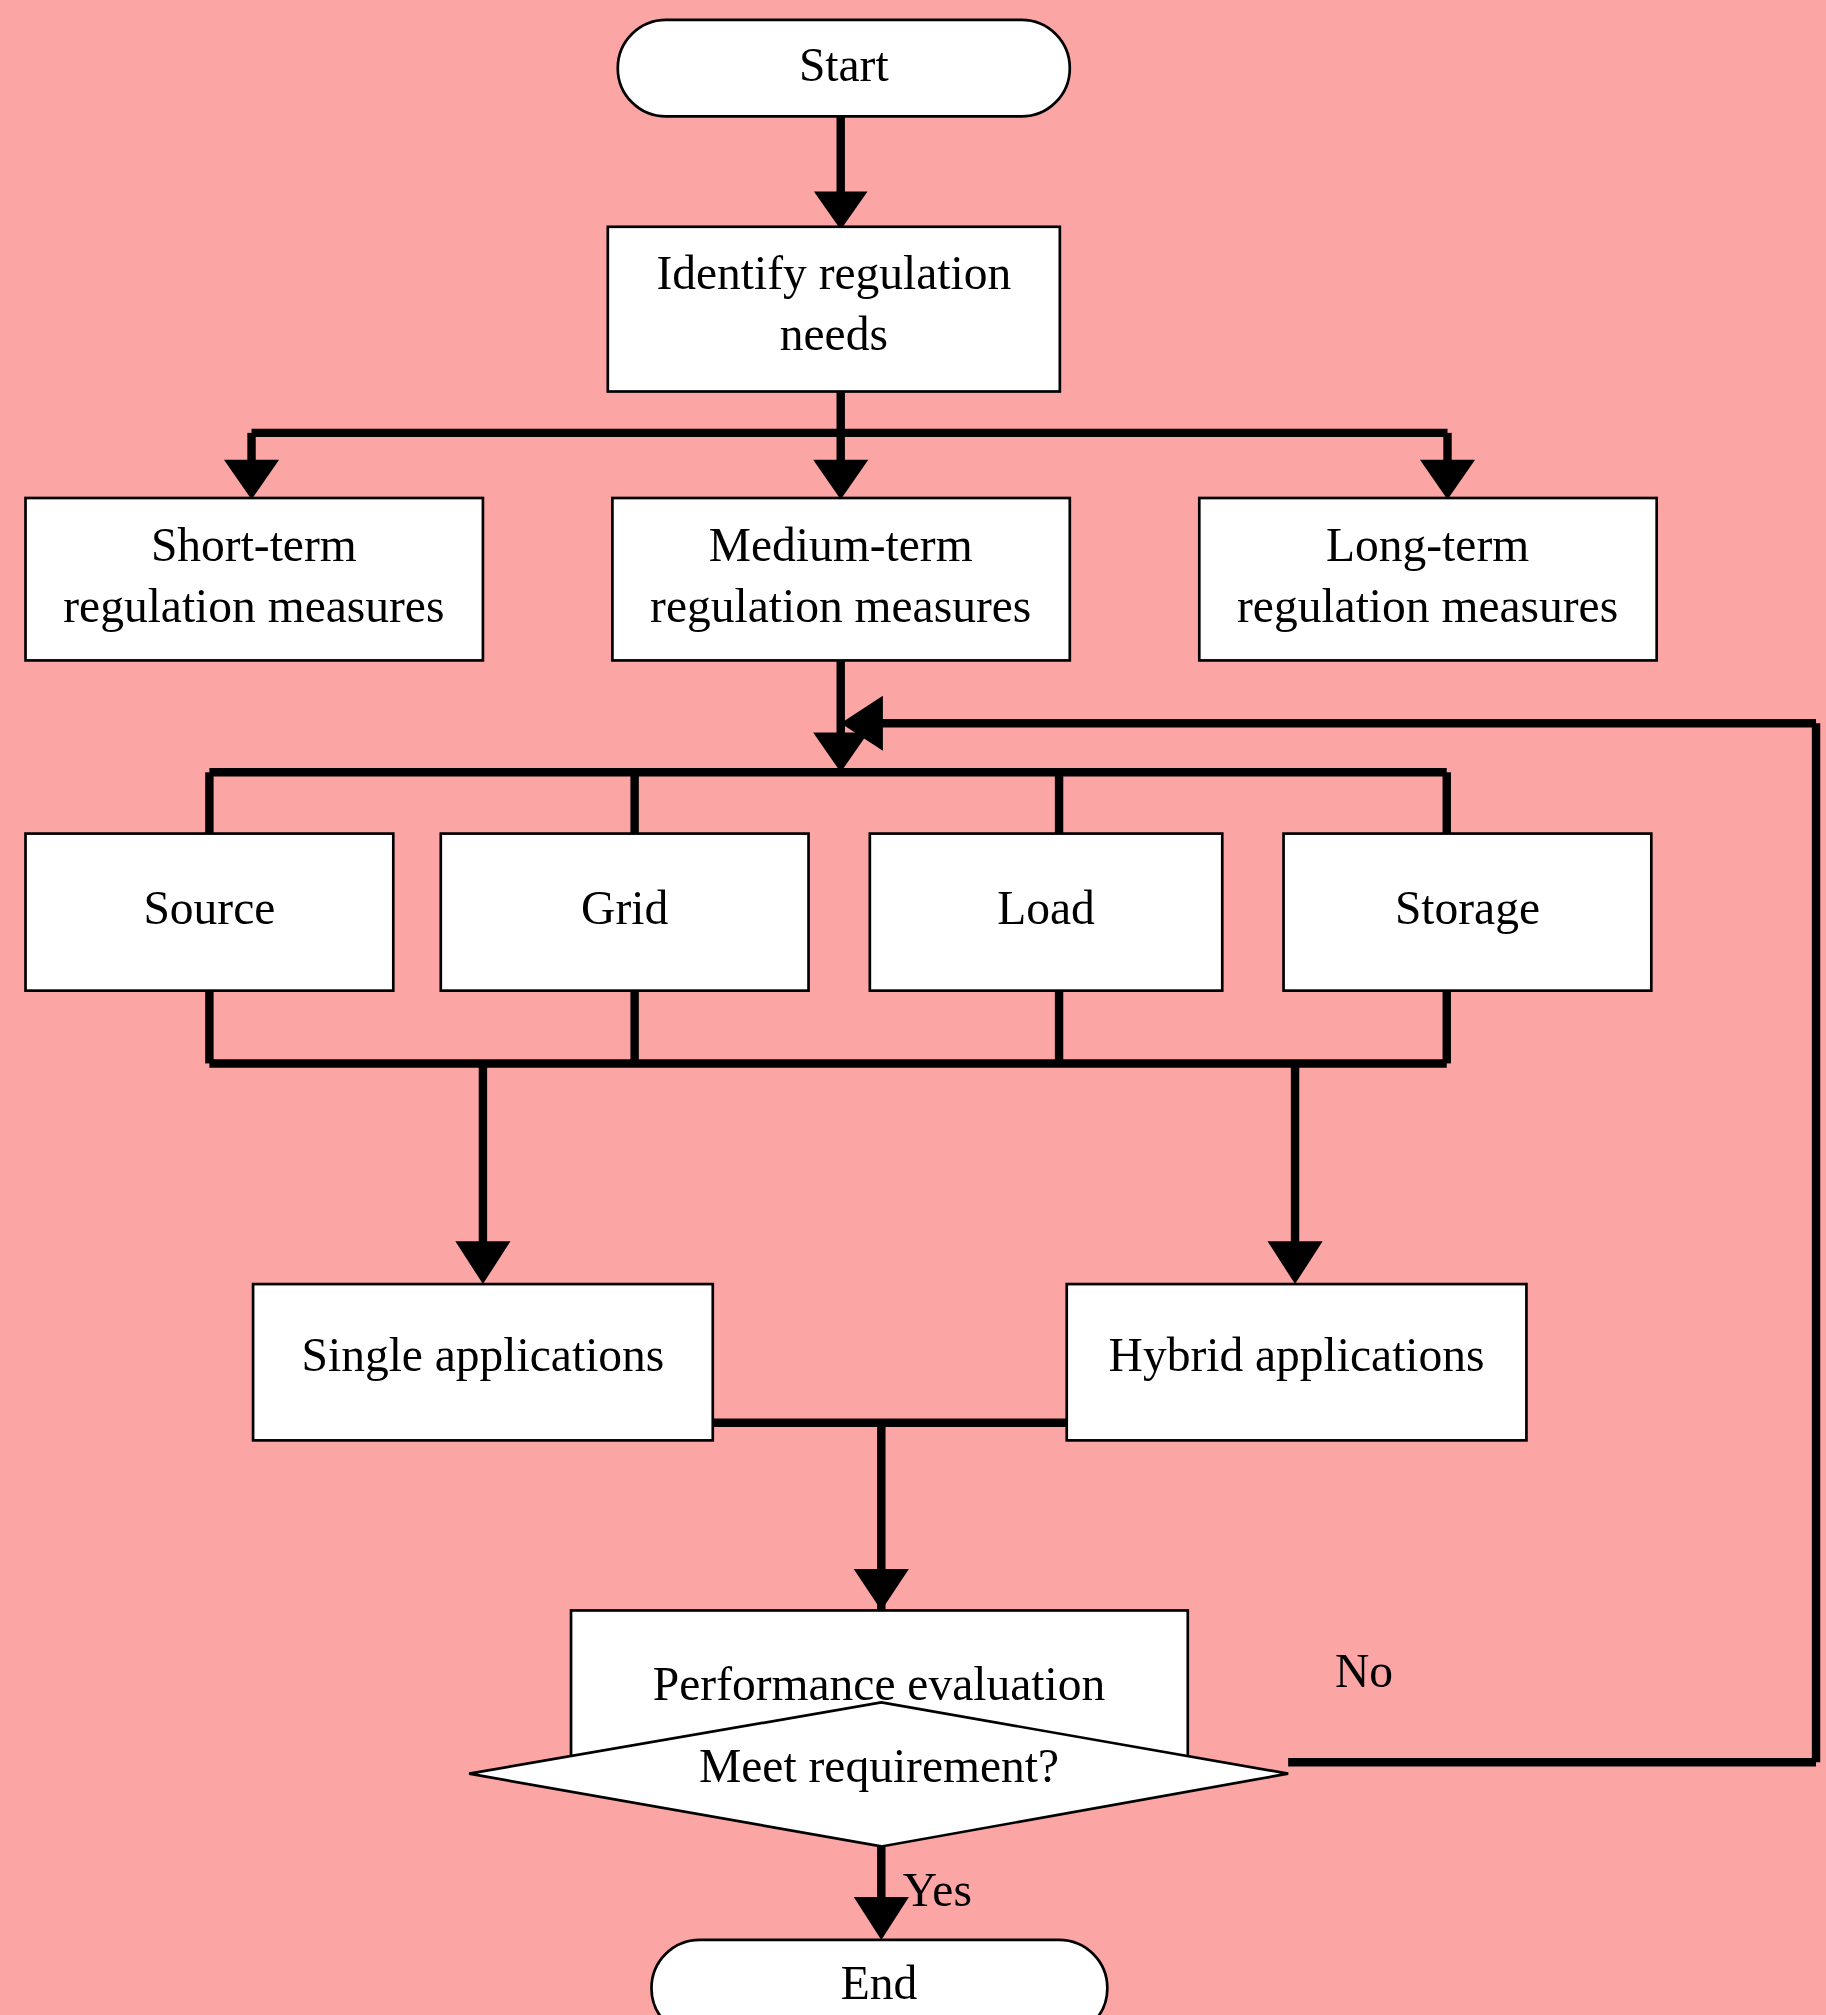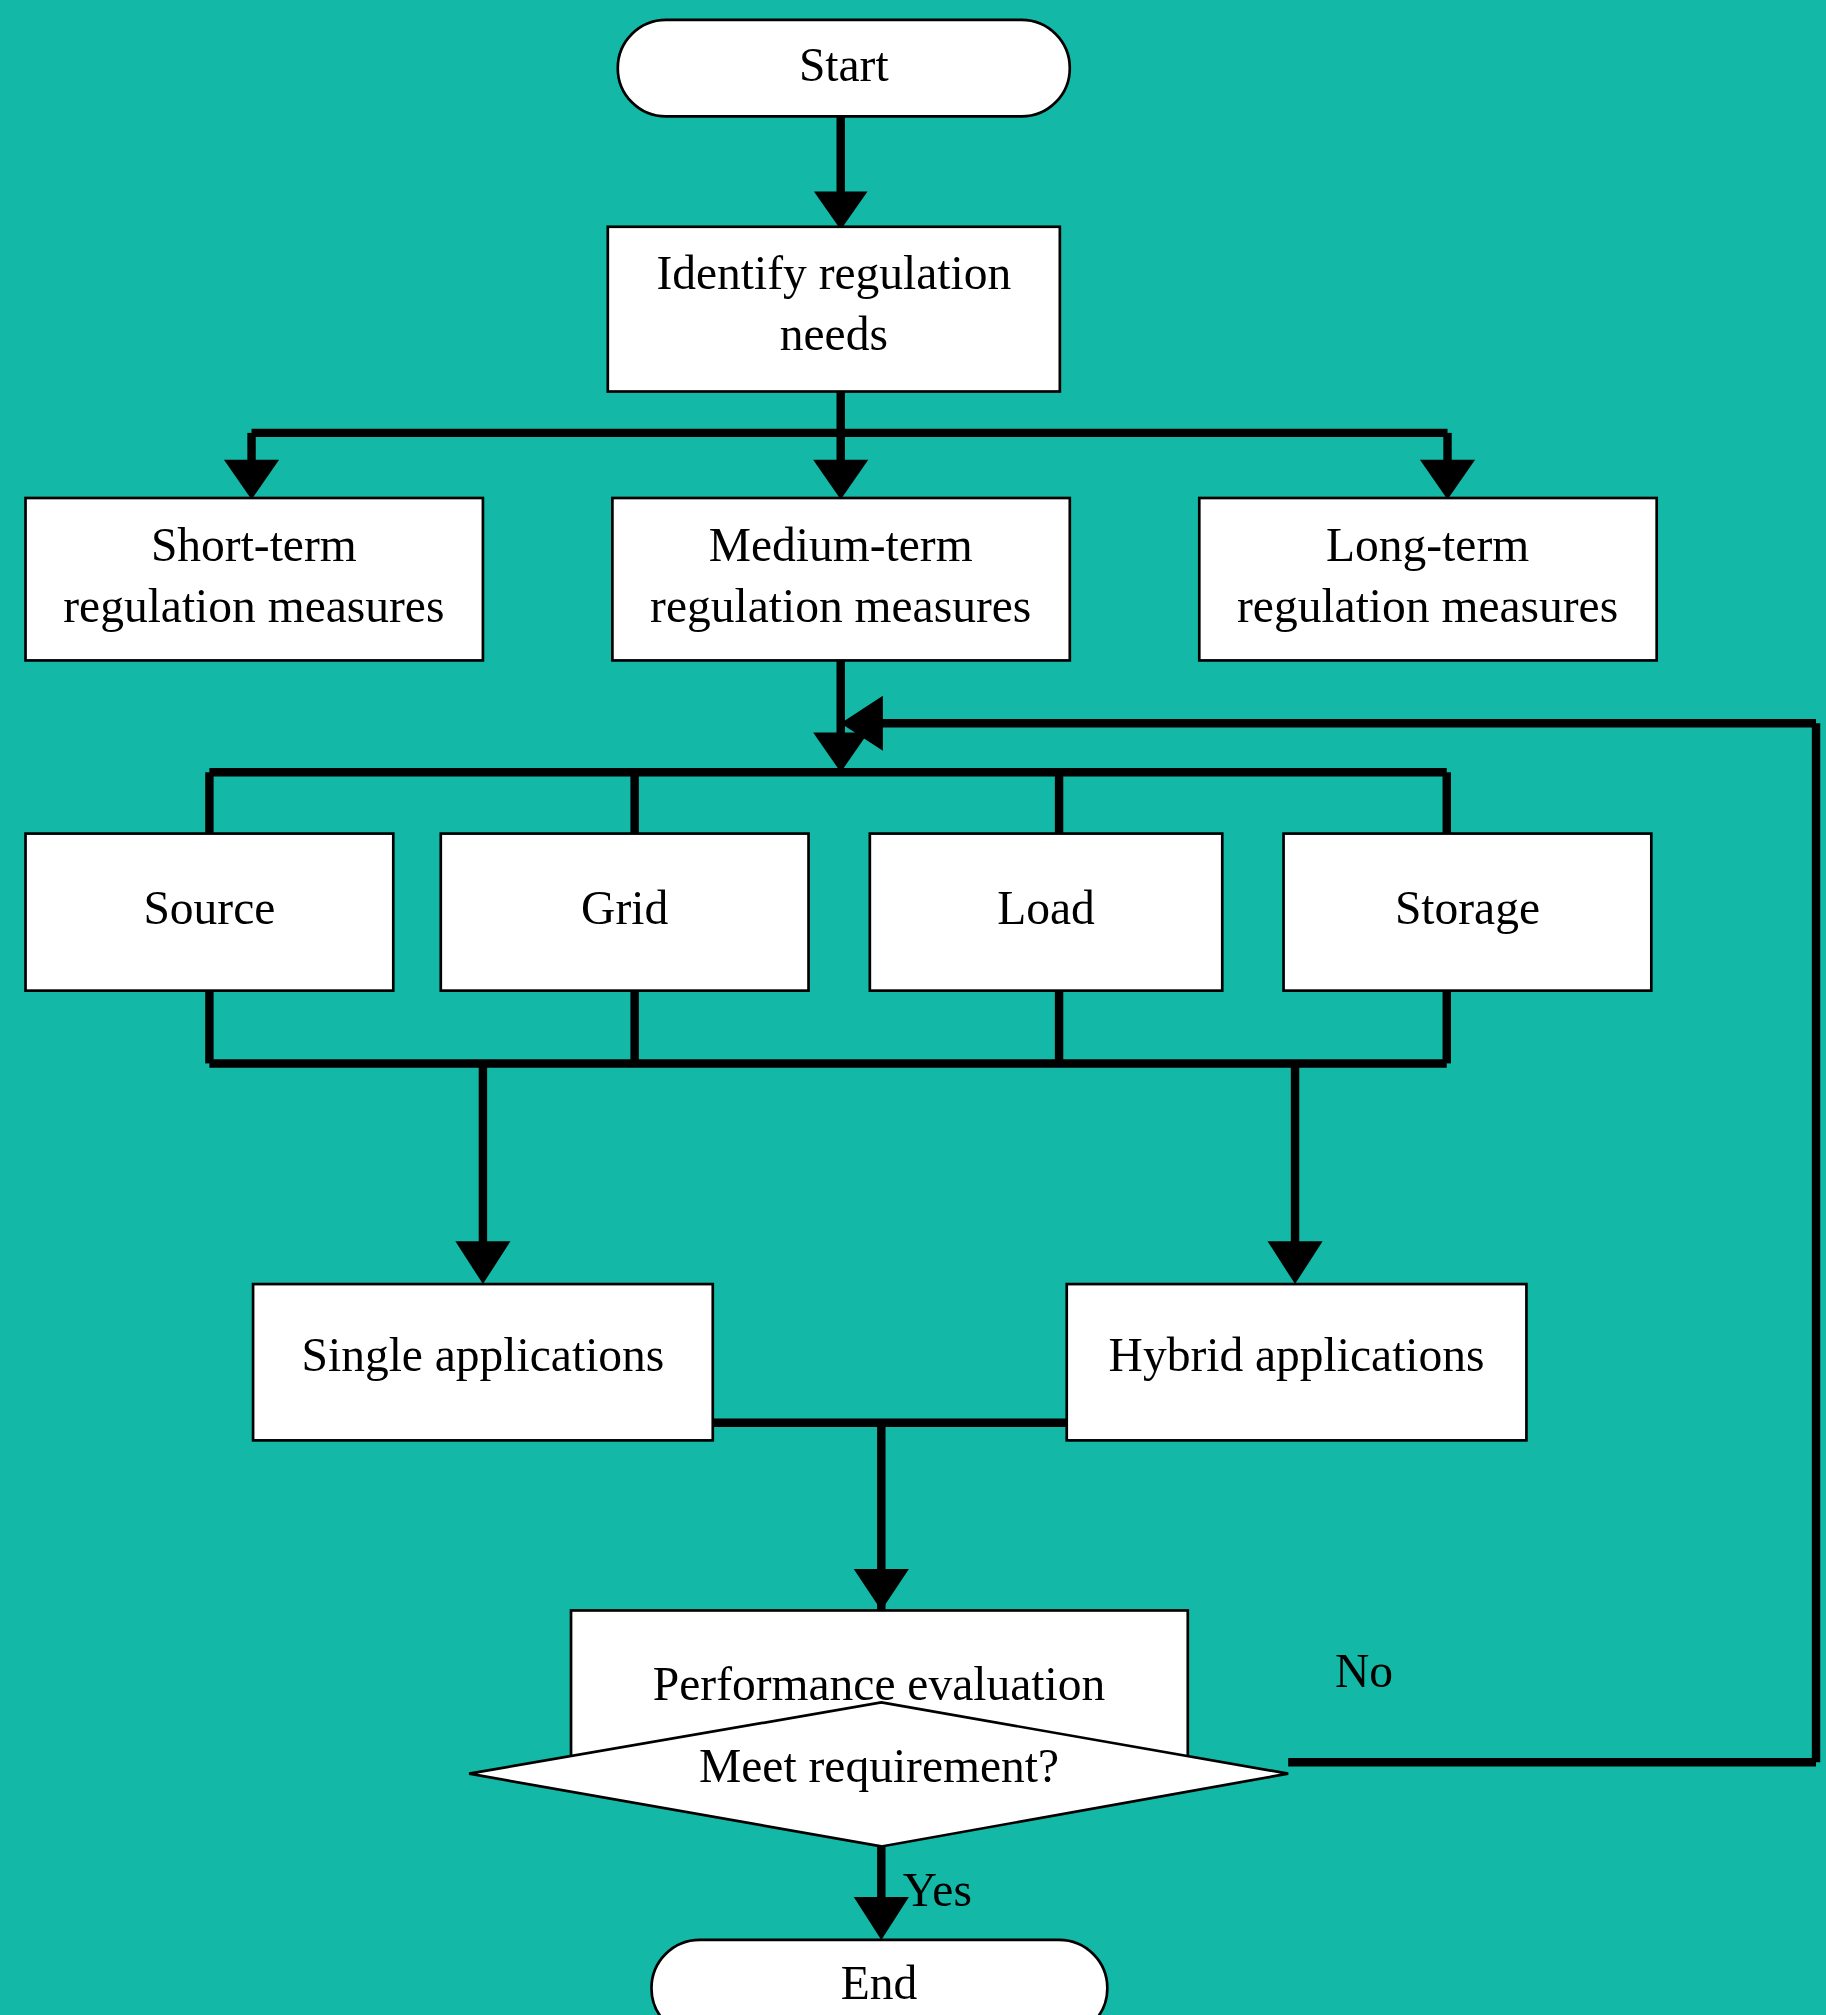--- a/index.html
+++ b/index.html
@@ -4,21 +4,21 @@
 <style>
   html, body {
     margin: 0;
     padding: 0;
     background: #ffffff;
   }
   #flowchart-root {
     position: relative;
     width: 1827px;
     height: 2015px;
-    background: #14b8a6;
+    background: #fca5a5;
     font-family: "Liberation Serif", "DejaVu Serif", serif;
     overflow: hidden;
   }
   svg.chart-svg {
     position: absolute;
     top: 0;
     left: 0;
     width: 1827px;
     height: 2015px;
     display: block;

